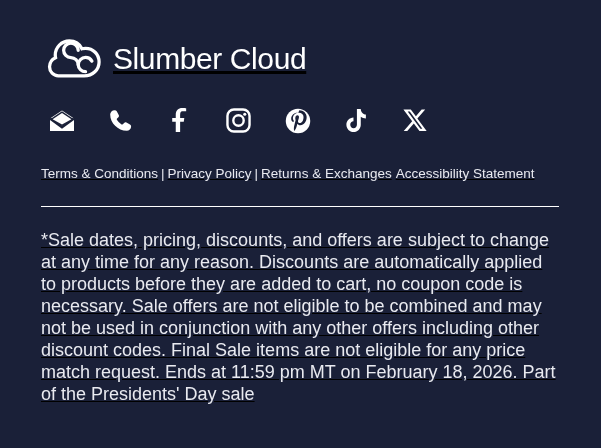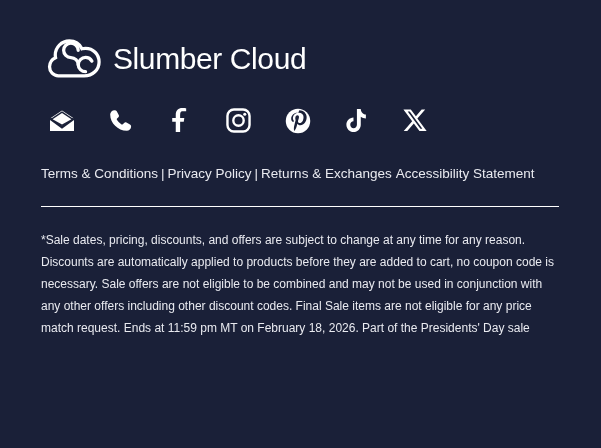--- a/index.html
+++ b/index.html
@@ -15,20 +15,21 @@
     -webkit-font-smoothing: antialiased;
   }
 
   .footer {
     width: 601px;
     height: 448px;
     background: #1a2038;
     box-sizing: border-box;
     padding: 0;
     position: relative;
+    text-decoration: underline;
   }
 
   
   .logo-row {
     display: flex;
     align-items: center;
     padding: 36px 0 0 47px;
     height: 46px;
   }
   .logo-mark {
@@ -94,21 +95,21 @@
     margin: 22px 0 0 41px;
     width: 518px;
     height: 1px;
     background: #ffffff;
   }
 
   
   .disclaimer {
     margin: 22px 0 0 41px;
     width: 518px;
-    font-size: 12px;
+    font-size: 18px;
     line-height: 22px;
     color: #e9eaf0;
   }
 </style>
 </head>
 <body>
 
 <div class="footer">
 
   <div class="logo-row">

